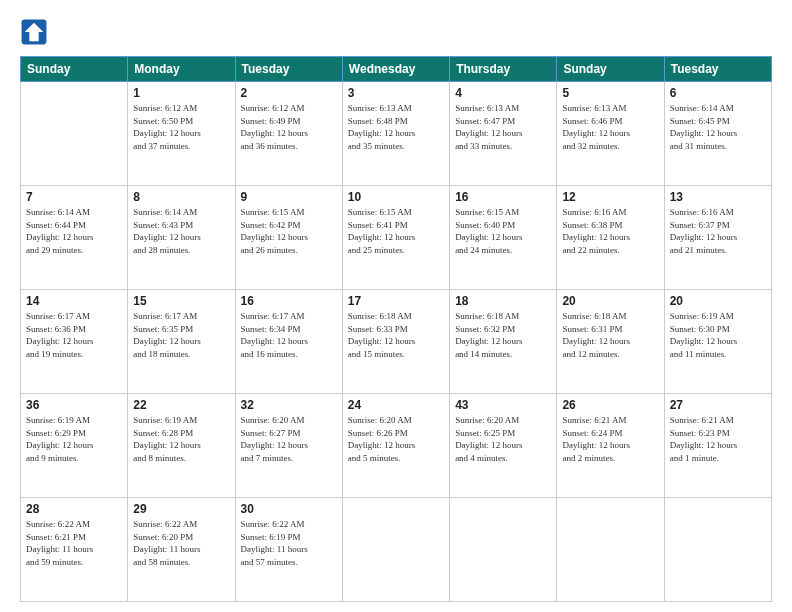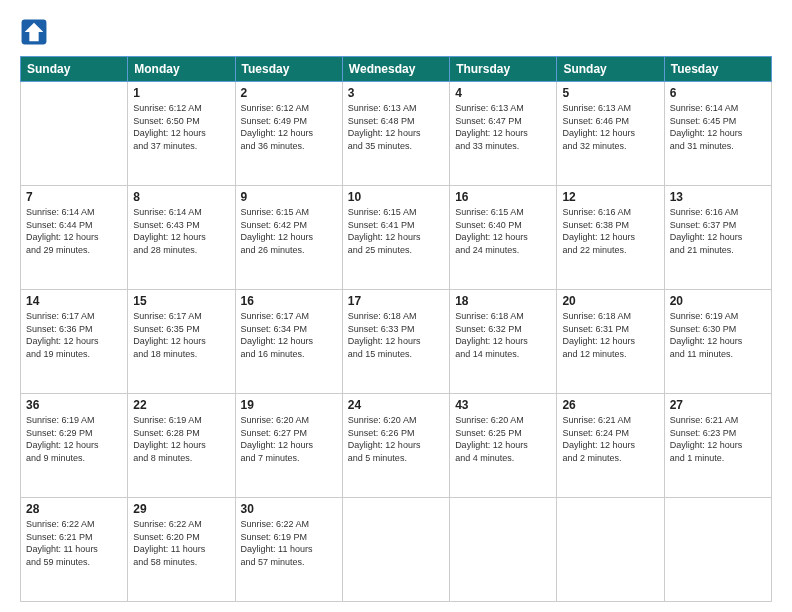--- a/index.html
+++ b/index.html
@@ -71,20 +71,21 @@
       font-size: 12px;
       font-weight: bold;
       color: #222;
       display: block;
       margin-bottom: 2px;
     }
     .day-info {
       font-size: 9px;
       color: #333;
       line-height: 1.4;
+      font-family: Liberation Serif, serif;
     }
     .empty-cell {
       background: #fff;
     }
     .last-row td {
       height: 68px;
     }
   </style>
 </head>
 <body>
@@ -210,21 +211,21 @@
         <tr>
           <td>
             <span class="day-num">36</span>
             <div class="day-info">Sunrise: 6:19 AM<br>Sunset: 6:29 PM<br>Daylight: 12 hours<br>and 9 minutes.</div>
           </td>
           <td>
             <span class="day-num">22</span>
             <div class="day-info">Sunrise: 6:19 AM<br>Sunset: 6:28 PM<br>Daylight: 12 hours<br>and 8 minutes.</div>
           </td>
           <td>
-            <span class="day-num">19</span>
+            <span class="day-num">32</span>
             <div class="day-info">Sunrise: 6:20 AM<br>Sunset: 6:27 PM<br>Daylight: 12 hours<br>and 7 minutes.</div>
           </td>
           <td>
             <span class="day-num">24</span>
             <div class="day-info">Sunrise: 6:20 AM<br>Sunset: 6:26 PM<br>Daylight: 12 hours<br>and 5 minutes.</div>
           </td>
           <td>
             <span class="day-num">43</span>
             <div class="day-info">Sunrise: 6:20 AM<br>Sunset: 6:25 PM<br>Daylight: 12 hours<br>and 4 minutes.</div>
           </td>

